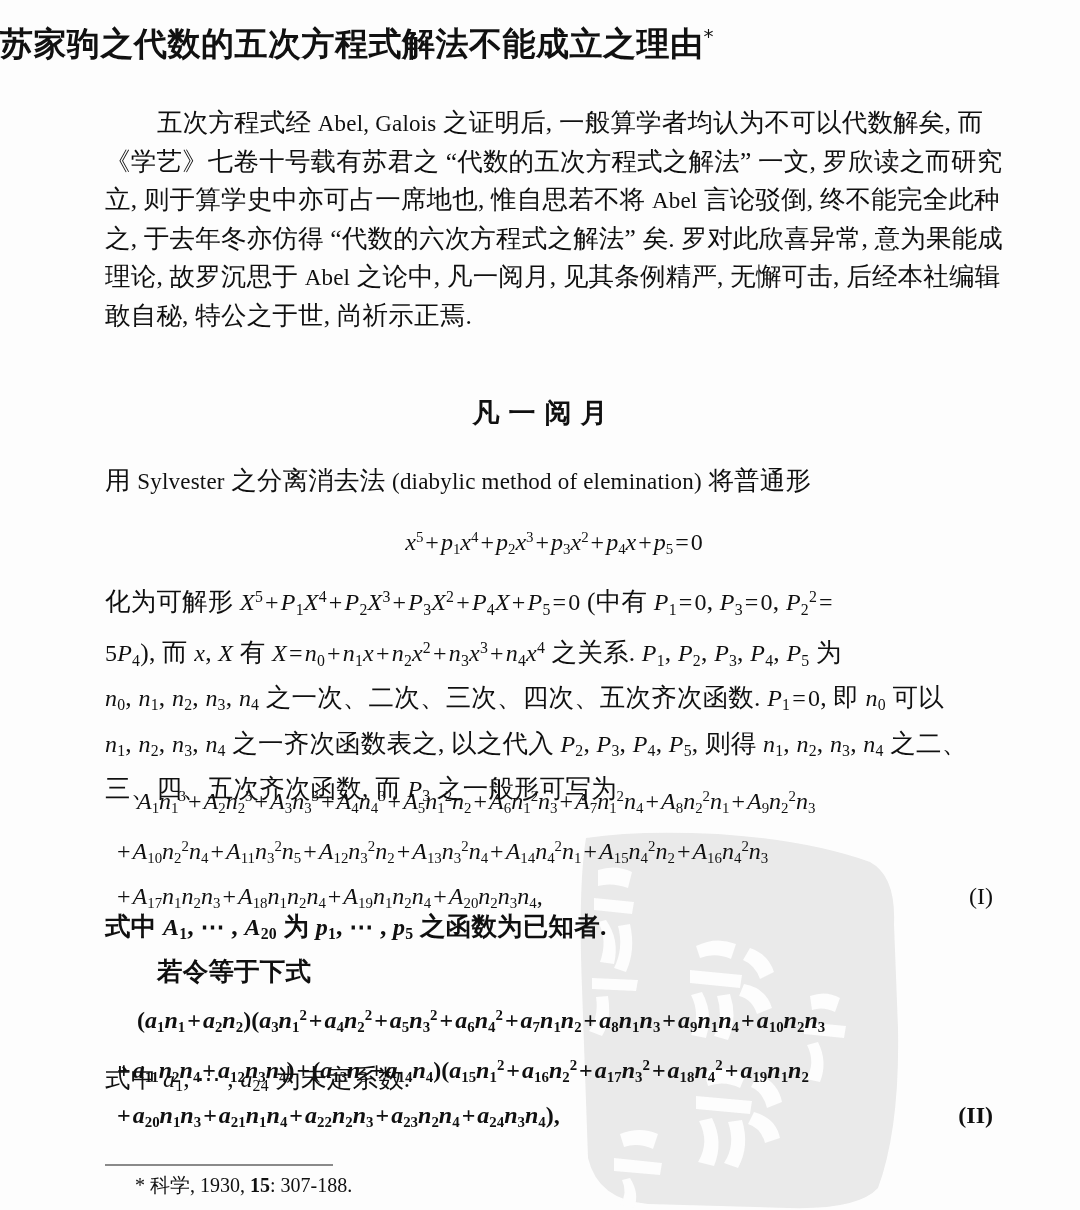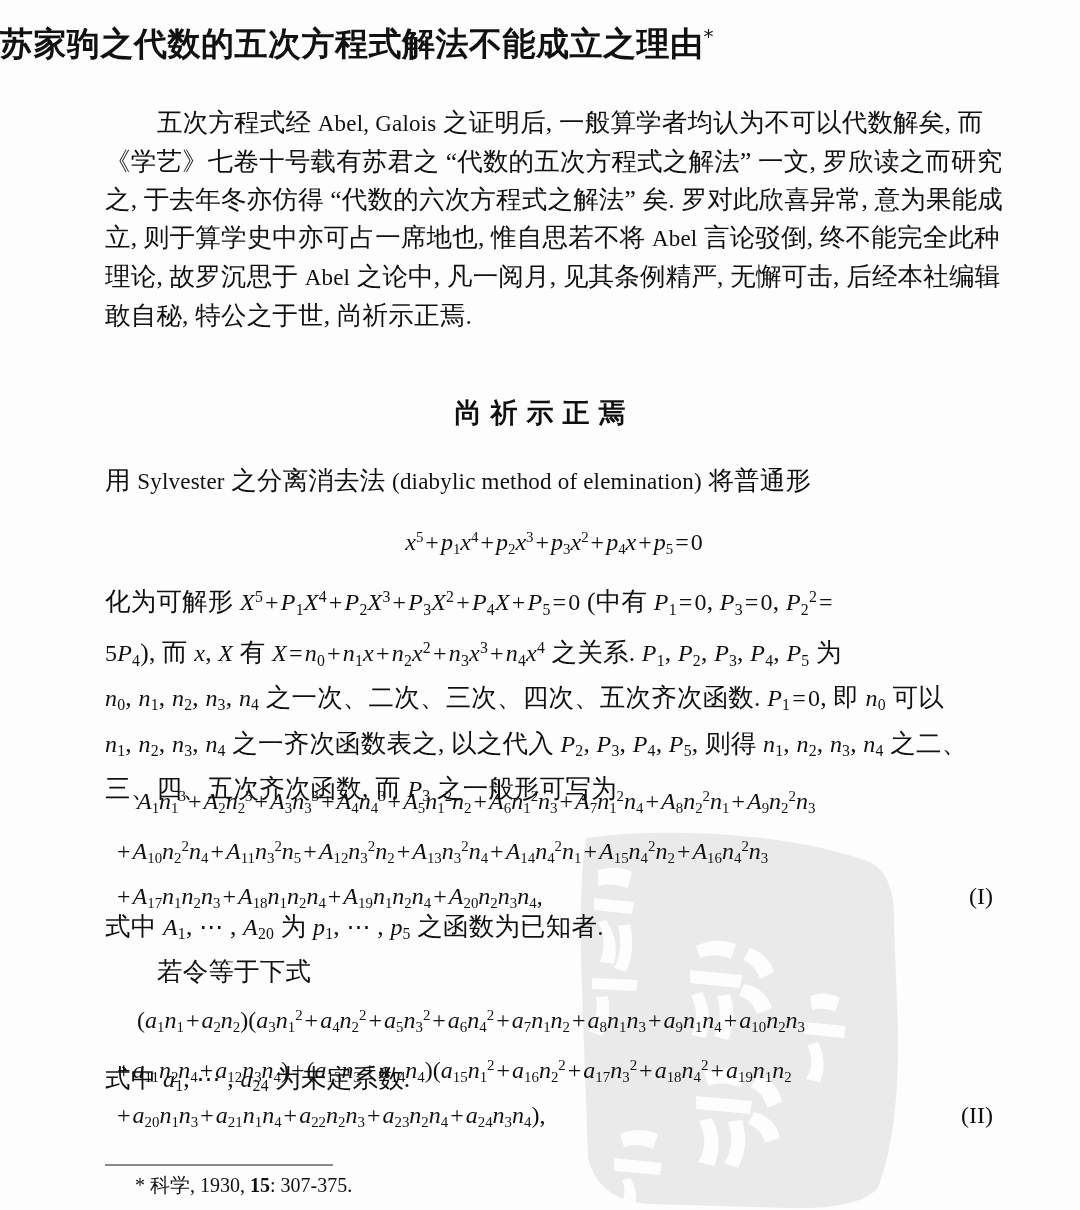--- a/index.html
+++ b/index.html
@@ -202,34 +202,34 @@
   </div>
 
   <div class="textblock" style="top:104px;">
     <div class="tline indent">
       五次方程式经 <span class="lat">Abel, Galois</span> 之证明后, 一般算学者均认为不可以代数解矣, 而
     </div>
     <div class="tline">
       《学艺》七卷十号载有苏君之 “代数的五次方程式之解法” 一文, 罗欣读之而研究
     </div>
     <div class="tline">
+      立, 则于算学史中亦可占一席地也, 惟自思若不将 <span class="lat">Abel</span> 言论驳倒, 终不能完全此种
+    </div>
+    <div class="tline">
       之, 于去年冬亦仿得 “代数的六次方程式之解法” 矣. 罗对此欣喜异常, 意为果能成
     </div>
     <div class="tline">
-      立, 则于算学史中亦可占一席地也, 惟自思若不将 <span class="lat">Abel</span> 言论驳倒, 终不能完全此种
-    </div>
-    <div class="tline">
       理论, 故罗沉思于 <span class="lat">Abel</span> 之论中, 凡一阅月, 见其条例精严, 无懈可击, 后经本社编辑
     </div>
     <div class="tline">
       敢自秘, 特公之于世, 尚祈示正焉.
     </div>
   </div>
 
-  <div class="sec-head">尚祈示正焉</div>
+  <div class="sec-head">凡一阅月</div>
 
   <div class="textblock" style="top:462px;">
     <div class="tline">
       用 <span class="lat">Sylvester</span> 之分离消去法 <span class="lat">(diabylic method of elemination)</span> 将普通形
     </div>
   </div>
 
   <div class="display-eq center" style="top:518px;">
     <div class="eqline">
       <span class="mi">x</span><sup>5</sup><span class="op">+</span><span class="mi">p</span><sub>1</sub><span class="mi">x</span><sup>4</sup><span class="op">+</span><span class="mi">p</span><sub>2</sub><span class="mi">x</span><sup>3</sup><span class="op">+</span><span class="mi">p</span><sub>3</sub><span class="mi">x</span><sup>2</sup><span class="op">+</span><span class="mi">p</span><sub>4</sub><span class="mi">x</span><span class="op">+</span><span class="mi">p</span><sub>5</sub><span class="op">=</span><span class="mn">0</span>
@@ -260,28 +260,28 @@
     </div>
     <div class="eqline">
       <span class="op">+</span><span class="mi">A</span><sub>10</sub><span class="mi">n</span><sub>2</sub><sup>2</sup><span class="mi">n</span><sub>4</sub><span class="op">+</span><span class="mi">A</span><sub>11</sub><span class="mi">n</span><sub>3</sub><sup>2</sup><span class="mi">n</span><sub>5</sub><span class="op">+</span><span class="mi">A</span><sub>12</sub><span class="mi">n</span><sub>3</sub><sup>2</sup><span class="mi">n</span><sub>2</sub><span class="op">+</span><span class="mi">A</span><sub>13</sub><span class="mi">n</span><sub>3</sub><sup>2</sup><span class="mi">n</span><sub>4</sub><span class="op">+</span><span class="mi">A</span><sub>14</sub><span class="mi">n</span><sub>4</sub><sup>2</sup><span class="mi">n</span><sub>1</sub><span class="op">+</span><span class="mi">A</span><sub>15</sub><span class="mi">n</span><sub>4</sub><sup>2</sup><span class="mi">n</span><sub>2</sub><span class="op">+</span><span class="mi">A</span><sub>16</sub><span class="mi">n</span><sub>4</sub><sup>2</sup><span class="mi">n</span><sub>3</sub>
     </div>
     <div class="eqline">
       <span class="op">+</span><span class="mi">A</span><sub>17</sub><span class="mi">n</span><sub>1</sub><span class="mi">n</span><sub>2</sub><span class="mi">n</span><sub>3</sub><span class="op">+</span><span class="mi">A</span><sub>18</sub><span class="mi">n</span><sub>1</sub><span class="mi">n</span><sub>2</sub><span class="mi">n</span><sub>4</sub><span class="op">+</span><span class="mi">A</span><sub>19</sub><span class="mi">n</span><sub>1</sub><span class="mi">n</span><sub>2</sub><span class="mi">n</span><sub>4</sub><span class="op">+</span><span class="mi">A</span><sub>20</sub><span class="mi">n</span><sub>2</sub><span class="mi">n</span><sub>3</sub><span class="mi">n</span><sub>4</sub>,
       <span class="eqtag">(I)</span>
     </div>
   </div>
 
-  <div class="textblock" style="top:908px;">
+  <div class="textblock" style="top:908px;font-weight:bold;">
     <div class="tline">
       式中 <span class="mi">A</span><sub>1</sub>, <span class="mn">⋯</span> , <span class="mi">A</span><sub>20</sub> 为 <span class="mi">p</span><sub>1</sub>, <span class="mn">⋯</span> , <span class="mi">p</span><sub>5</sub> 之函数为已知者.
     </div>
     <div class="tline indent">若令等于下式</div>
   </div>
 
-  <div class="display-eq" style="top:996px;">
+  <div class="display-eq" style="top:996px;font-weight:bold;">
     <div class="eqline eq-indent">
       (<span class="mi">a</span><sub>1</sub><span class="mi">n</span><sub>1</sub><span class="op">+</span><span class="mi">a</span><sub>2</sub><span class="mi">n</span><sub>2</sub>)(<span class="mi">a</span><sub>3</sub><span class="mi">n</span><sub>1</sub><sup>2</sup><span class="op">+</span><span class="mi">a</span><sub>4</sub><span class="mi">n</span><sub>2</sub><sup>2</sup><span class="op">+</span><span class="mi">a</span><sub>5</sub><span class="mi">n</span><sub>3</sub><sup>2</sup><span class="op">+</span><span class="mi">a</span><sub>6</sub><span class="mi">n</span><sub>4</sub><sup>2</sup><span class="op">+</span><span class="mi">a</span><sub>7</sub><span class="mi">n</span><sub>1</sub><span class="mi">n</span><sub>2</sub><span class="op">+</span><span class="mi">a</span><sub>8</sub><span class="mi">n</span><sub>1</sub><span class="mi">n</span><sub>3</sub><span class="op">+</span><span class="mi">a</span><sub>9</sub><span class="mi">n</span><sub>1</sub><span class="mi">n</span><sub>4</sub><span class="op">+</span><span class="mi">a</span><sub>10</sub><span class="mi">n</span><sub>2</sub><span class="mi">n</span><sub>3</sub>
     </div>
     <div class="eqline">
       <span class="op">+</span><span class="mi">a</span><sub>11</sub><span class="mi">n</span><sub>2</sub><span class="mi">n</span><sub>4</sub><span class="op">+</span><span class="mi">a</span><sub>12</sub><span class="mi">n</span><sub>3</sub><span class="mi">n</span><sub>4</sub>)<span class="op">+</span>(<span class="mi">a</span><sub>13</sub><span class="mi">n</span><sub>3</sub><span class="op">+</span><span class="mi">a</span><sub>14</sub><span class="mi">n</span><sub>4</sub>)(<span class="mi">a</span><sub>15</sub><span class="mi">n</span><sub>1</sub><sup>2</sup><span class="op">+</span><span class="mi">a</span><sub>16</sub><span class="mi">n</span><sub>2</sub><sup>2</sup><span class="op">+</span><span class="mi">a</span><sub>17</sub><span class="mi">n</span><sub>3</sub><sup>2</sup><span class="op">+</span><span class="mi">a</span><sub>18</sub><span class="mi">n</span><sub>4</sub><sup>2</sup><span class="op">+</span><span class="mi">a</span><sub>19</sub><span class="mi">n</span><sub>1</sub><span class="mi">n</span><sub>2</sub>
     </div>
     <div class="eqline">
       <span class="op">+</span><span class="mi">a</span><sub>20</sub><span class="mi">n</span><sub>1</sub><span class="mi">n</span><sub>3</sub><span class="op">+</span><span class="mi">a</span><sub>21</sub><span class="mi">n</span><sub>1</sub><span class="mi">n</span><sub>4</sub><span class="op">+</span><span class="mi">a</span><sub>22</sub><span class="mi">n</span><sub>2</sub><span class="mi">n</span><sub>3</sub><span class="op">+</span><span class="mi">a</span><sub>23</sub><span class="mi">n</span><sub>2</sub><span class="mi">n</span><sub>4</sub><span class="op">+</span><span class="mi">a</span><sub>24</sub><span class="mi">n</span><sub>3</sub><span class="mi">n</span><sub>4</sub>),
       <span class="eqtag">(II)</span>
     </div>
@@ -292,16 +292,16 @@
       式中 <span class="mi">a</span><sub>1</sub>, <span class="mn">⋯</span> , <span class="mi">a</span><sub>24</sub> 为未定系数.
     </div>
   </div>
 
   <div class="fn-rule"></div>
   <div class="footnote">
     <span class="fn-lat">*</span>
     <span>科学</span><span class="fn-lat">,</span>
     <span class="fn-lat">1930</span><span class="fn-lat">,</span>
     <b class="fn-lat">15</b><span class="fn-lat">:</span>
-    <span class="fn-lat">307-375</span><span class="fn-lat">.</span>
+    <span class="fn-lat">307-188</span><span class="fn-lat">.</span>
   </div>
 
 </div>
 
 </body></html>

